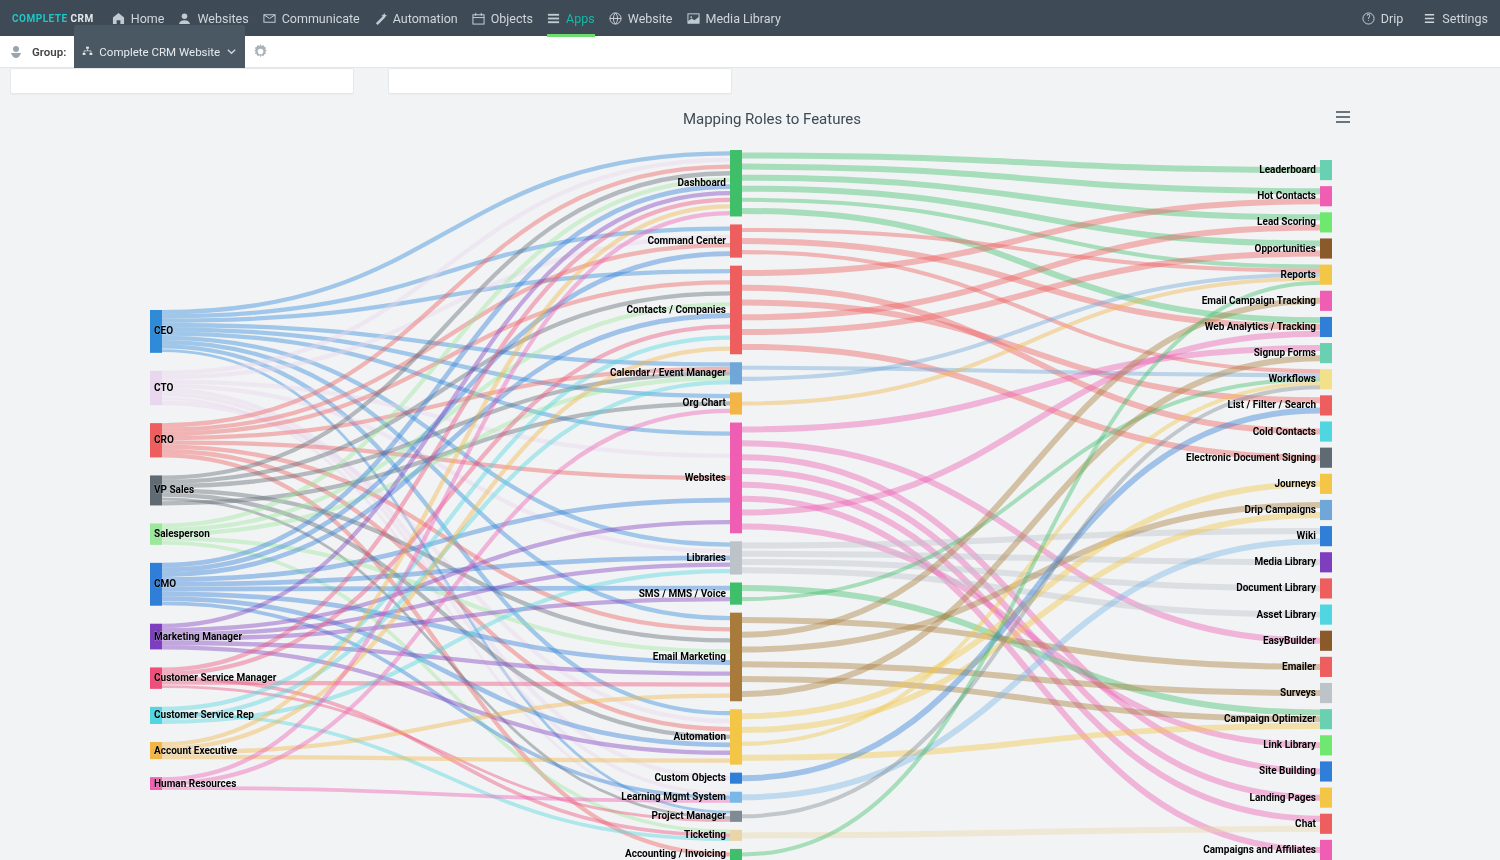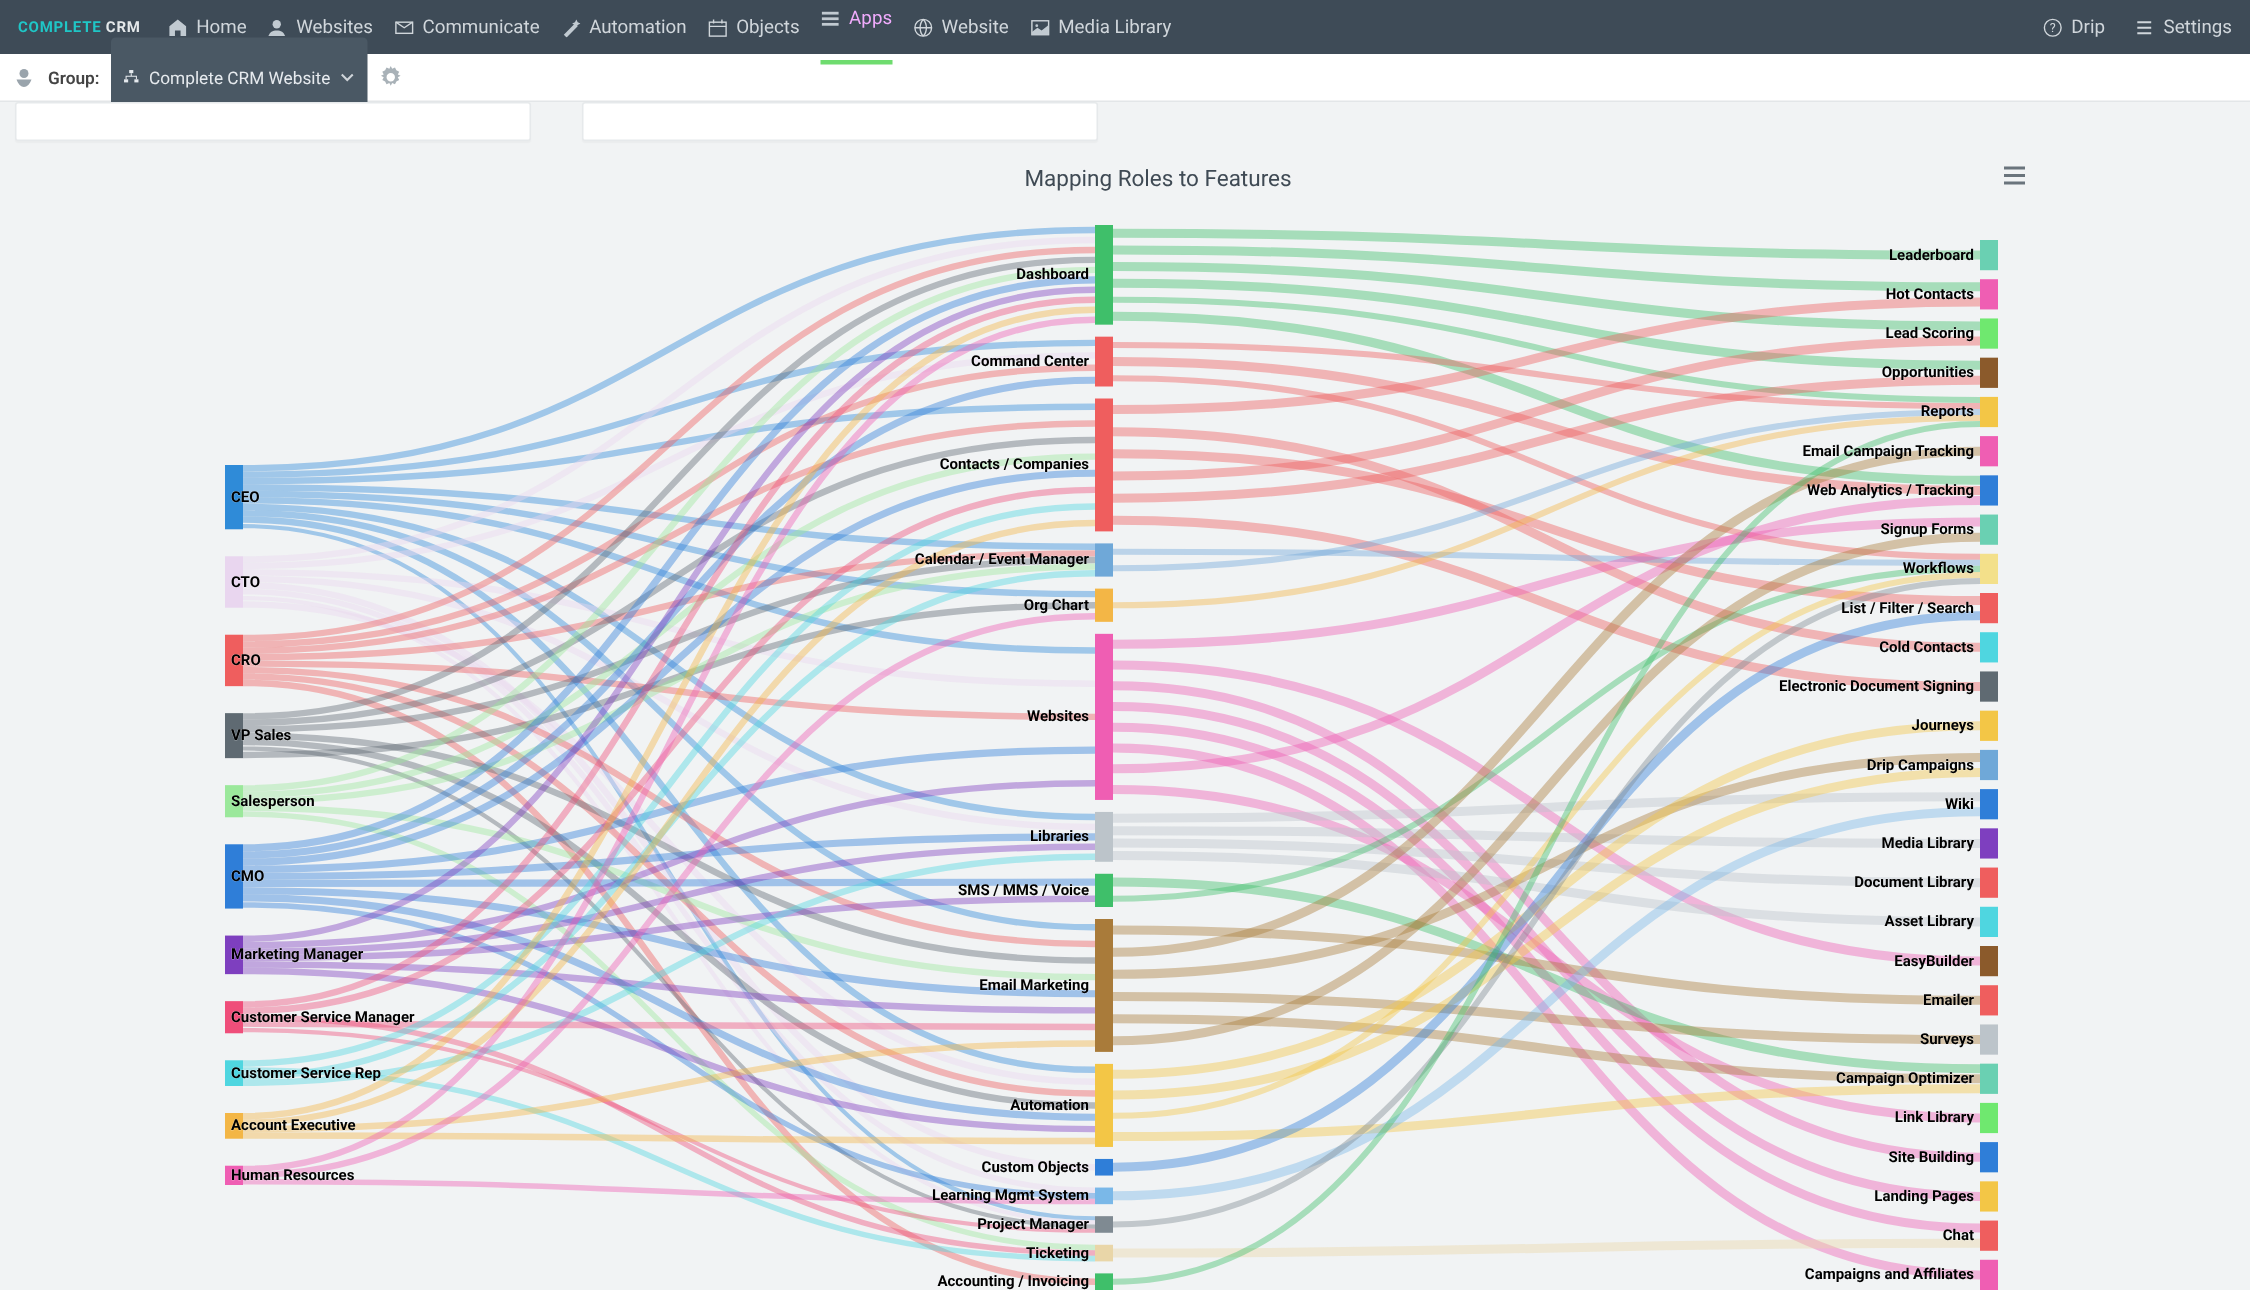--- a/index.html
+++ b/index.html
@@ -25,21 +25,21 @@
   font-weight: 700;
   letter-spacing: .5px;
   font-size: 10px;
   margin-right: 18px;
 }
 .brand .c1 { color: #1fc6c6; }
 .brand .c2 { color: #e4e8ea; }
 .nav-items { display: flex; align-items: center; gap: 14px; flex: 1; }
 .nav-item { display: inline-flex; align-items: center; gap: 6px; cursor: pointer; }
 .nav-item svg { width: 13px; height: 13px; fill: #c1cad1; }
-.nav-item.active { color: #f0abfc; border-bottom: 3px solid #6fdc6f; padding-bottom: 20px; margin-top: 11px; }
+.nav-item.active { color: #14b8a6; border-bottom: 3px solid #6fdc6f; padding-bottom: 8px; margin-top: 11px; }
 .nav-right { display: flex; align-items: center; gap: 20px; }
 
 
 .group-row {
   height: 32px;
   background: #fff;
   display: flex;
   align-items: center;
   padding: 0 8px;
   font-size: 11.5px;

